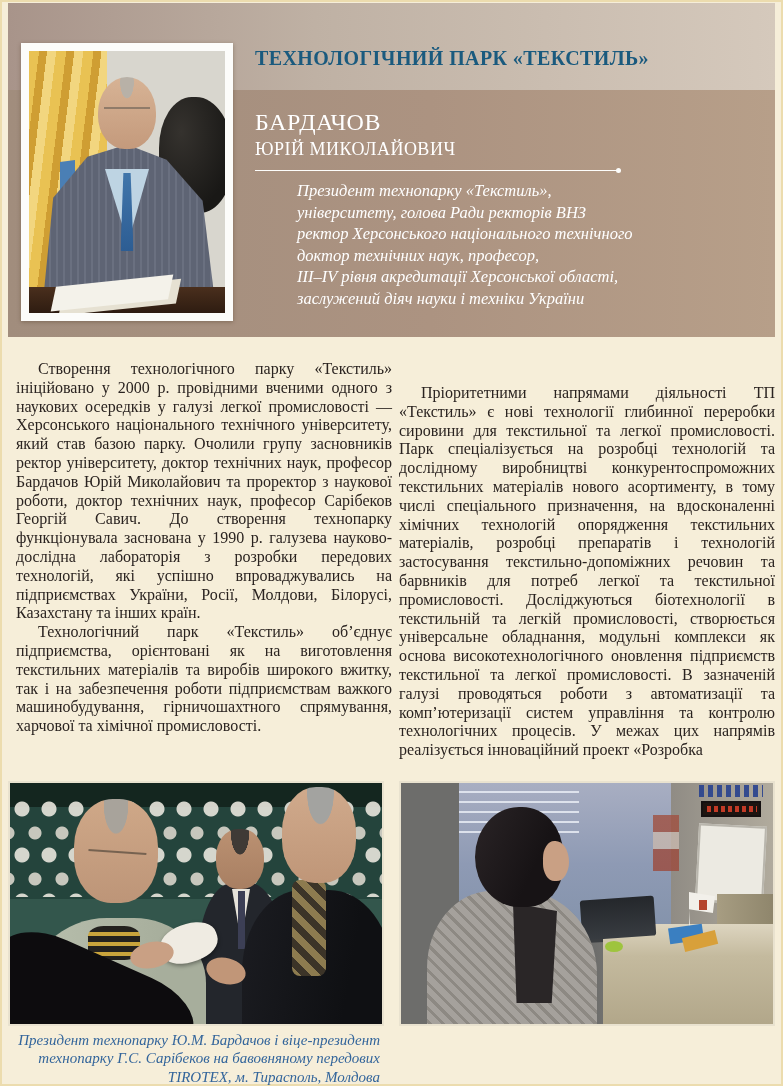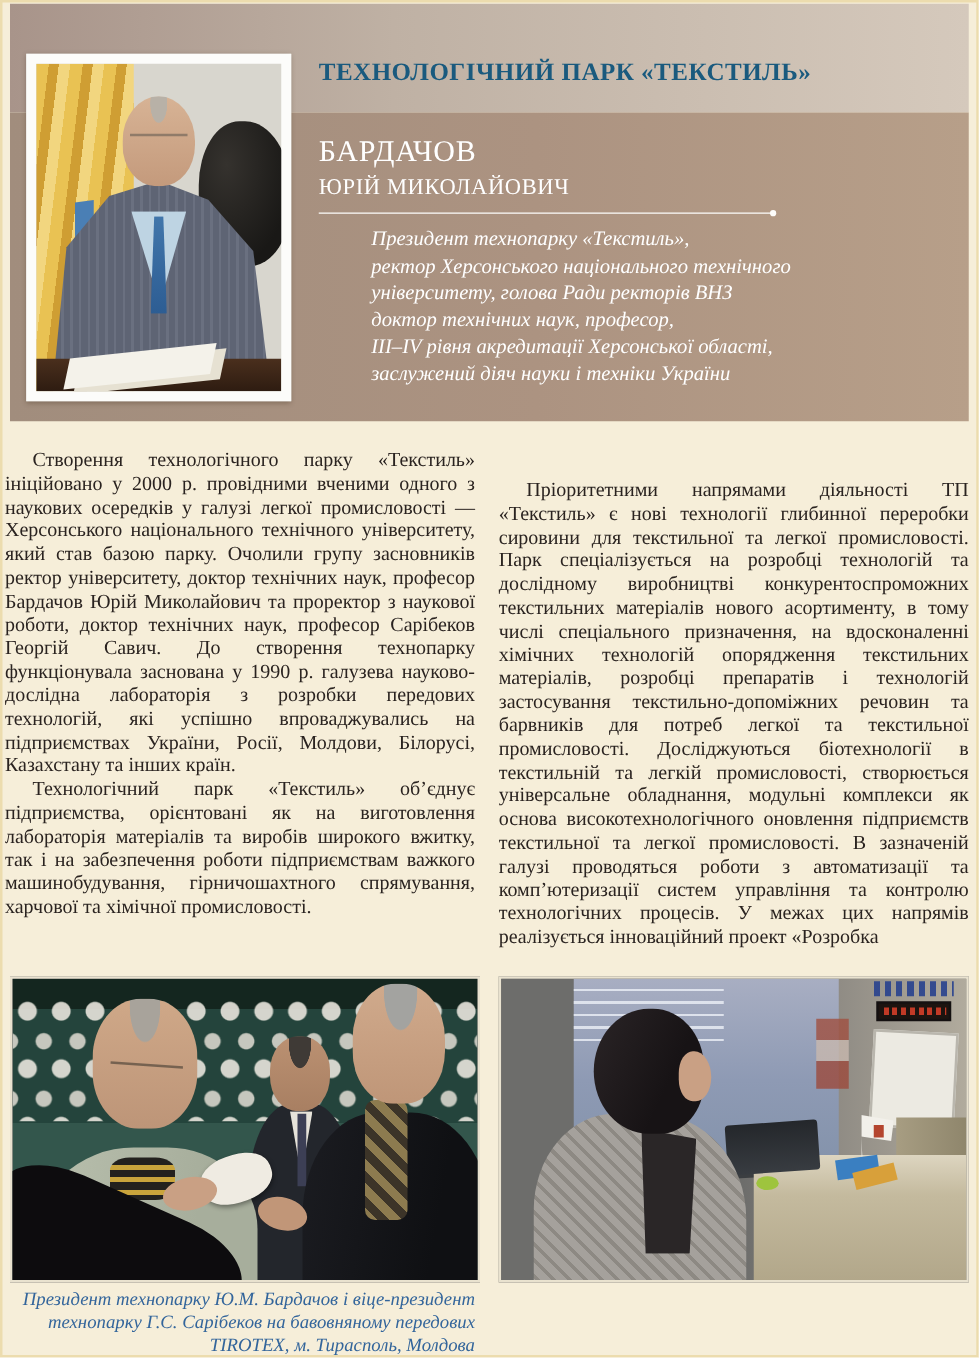--- a/index.html
+++ b/index.html
@@ -49,21 +49,21 @@
     border-top:2px solid #6e6257; opacity:.65;}
   .p-desk{position:absolute; left:0; bottom:0; width:100%; height:26px;
     background:linear-gradient(#4a2f1d,#2e1c11);}
   .p-papers{position:absolute; left:24px; bottom:8px; width:118px; height:24px; background:#f4f2ea;
     transform:rotate(-6deg) skewX(-18deg); box-shadow:9px 5px 0 #e6e1d2;}
 
   
   .col{position:absolute; top:360px; width:376px; color:#2a2320;
     font-size:16px; line-height:18.8px; text-align:justify;}
   .col p{margin:0; text-indent:22px;}
-  .col-left{left:4px;}
+  .col-left{left:16px;}
   .col-right{left:399px;margin-top:24px;}
 
   
   .photo{position:absolute; top:781px; width:376px; height:245px; overflow:hidden;
     box-sizing:border-box; border:2px solid #e9e2cf; background:#555;}
   .photo-left{left:8px;}
   .photo-right{left:399px;}
 
   
   .f-bg{position:absolute; inset:0;
@@ -167,22 +167,22 @@
 
     <div class="header-title">ТЕХНОЛОГІЧНИЙ ПАРК «ТЕКСТИЛЬ»</div>
 
     <div class="name-surname">БАРДАЧОВ</div>
     <div class="name-given">ЮРІЙ МИКОЛАЙОВИЧ</div>
 
     <div class="rule"></div>
 
     <div class="person-desc">
       <span>Президент технопарку «Текстиль»,</span>
+      <span>університету, голова Ради ректорів ВНЗ</span>
       <span>ректор Херсонського національного технічного</span>
-      <span>університету, голова Ради ректорів ВНЗ</span>
       <span>доктор технічних наук, професор,</span>
       <span>III–IV рівня акредитації Херсонської області,</span>
       <span>заслужений діяч науки і техніки України</span>
     </div>
 
     <div class="portrait">
       <div class="p-flag"></div>
       <div class="p-flag-blue"></div>
       <div class="p-chair"></div>
       <div class="p-torso"></div>
@@ -190,21 +190,21 @@
       <div class="p-tie"></div>
       <div class="p-head"></div>
       <div class="p-glasses"></div>
       <div class="p-desk"></div>
       <div class="p-papers"></div>
     </div>
   </div>
 
   <div class="col col-left">
     <p>Створення технологічного парку «Текстиль» ініційовано у 2000 р. провідними вченими одного з наукових осередків у галузі легкої промисловості — Херсонського національного технічного університету, який став базою парку. Очолили групу засновників ректор університету, доктор технічних наук, професор Бардачов Юрій Миколайович та проректор з наукової роботи, доктор технічних наук, професор Сарібеков Георгій Савич. До створення технопарку функціонувала заснована у 1990 р. галузева науково-дослідна лабораторія з розробки передових технологій, які успішно впроваджувались на підприємствах України, Росії, Молдови, Білорусі, Казахстану та інших країн.</p>
-    <p>Технологічний парк «Текстиль» об’єднує підприємства, орієнтовані як на виготовлення лабораторія матеріалів та виробів широкого вжитку, так і на забезпечення роботи підприємствам важкого машинобудування, гірничошахтного спрямування, харчової та хімічної промисловості.</p>
+    <p>Технологічний парк «Текстиль» об’єднує підприємства, орієнтовані як на виготовлення текстильних матеріалів та виробів широкого вжитку, так і на забезпечення роботи підприємствам важкого машинобудування, гірничошахтного спрямування, харчової та хімічної промисловості.</p>
   </div>
   <div class="col col-right">
     <p>Пріоритетними напрямами діяльності ТП «Текстиль» є нові технології глибинної переробки сировини для текстильної та легкої промисловості. Парк спеціалізується на розробці технологій та дослідному виробництві конкурентоспроможних текстильних матеріалів нового асортименту, в тому числі спеціального призначення, на вдосконаленні хімічних технологій опорядження текстильних матеріалів, розробці препаратів і технологій застосування текстильно-допоміжних речовин та барвників для потреб легкої та текстильної промисловості. Досліджуються біотехнології в текстильній та легкій промисловості, створюється універсальне обладнання, модульні комплекси як основа високотехнологічного оновлення підприємств текстильної та легкої промисловості. В зазначеній галузі проводяться роботи з автоматизації та комп’ютеризації систем управління та контролю технологічних процесів. У межах цих напрямів реалізується інноваційний проект «Розробка</p>
   </div>
 
   <div class="photo photo-left">
     <div class="f-bg"></div>
     <div class="f-bobbins"></div>
     <div class="f-man-center">
       <div class="suit"></div>

